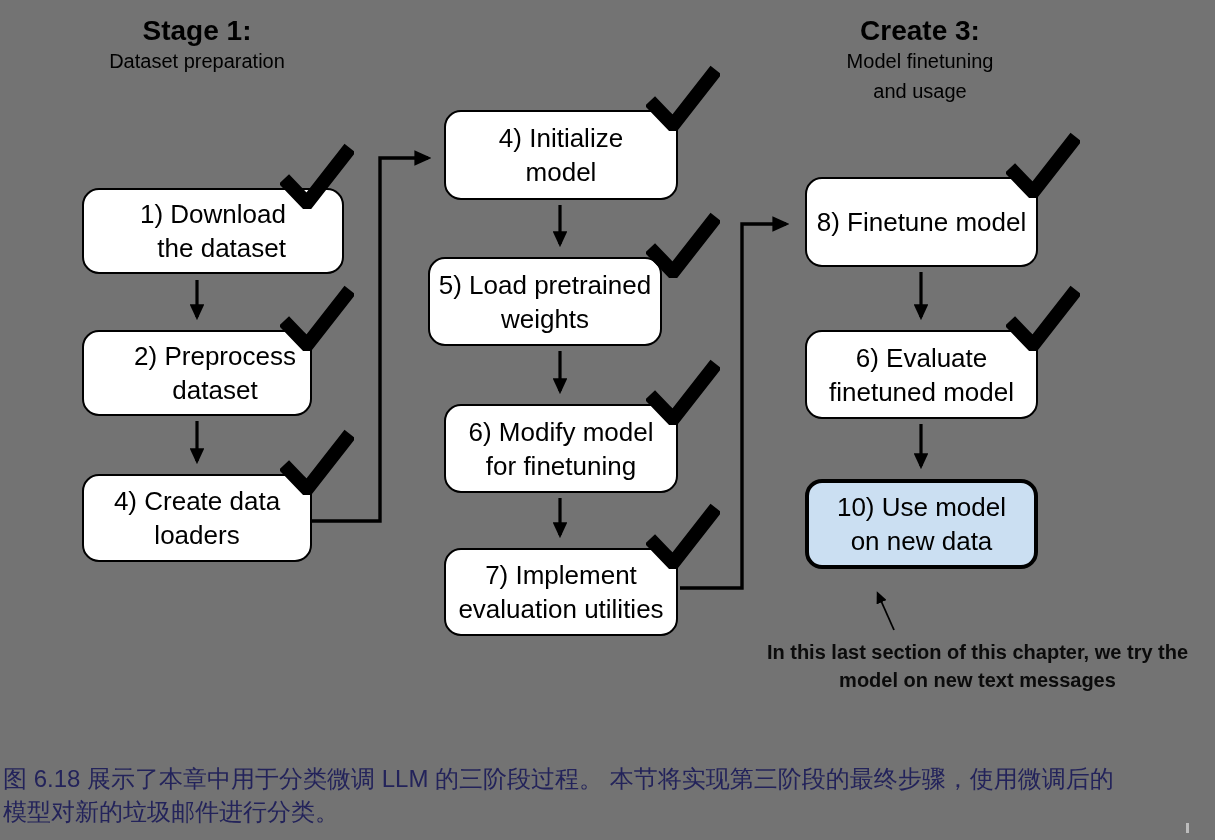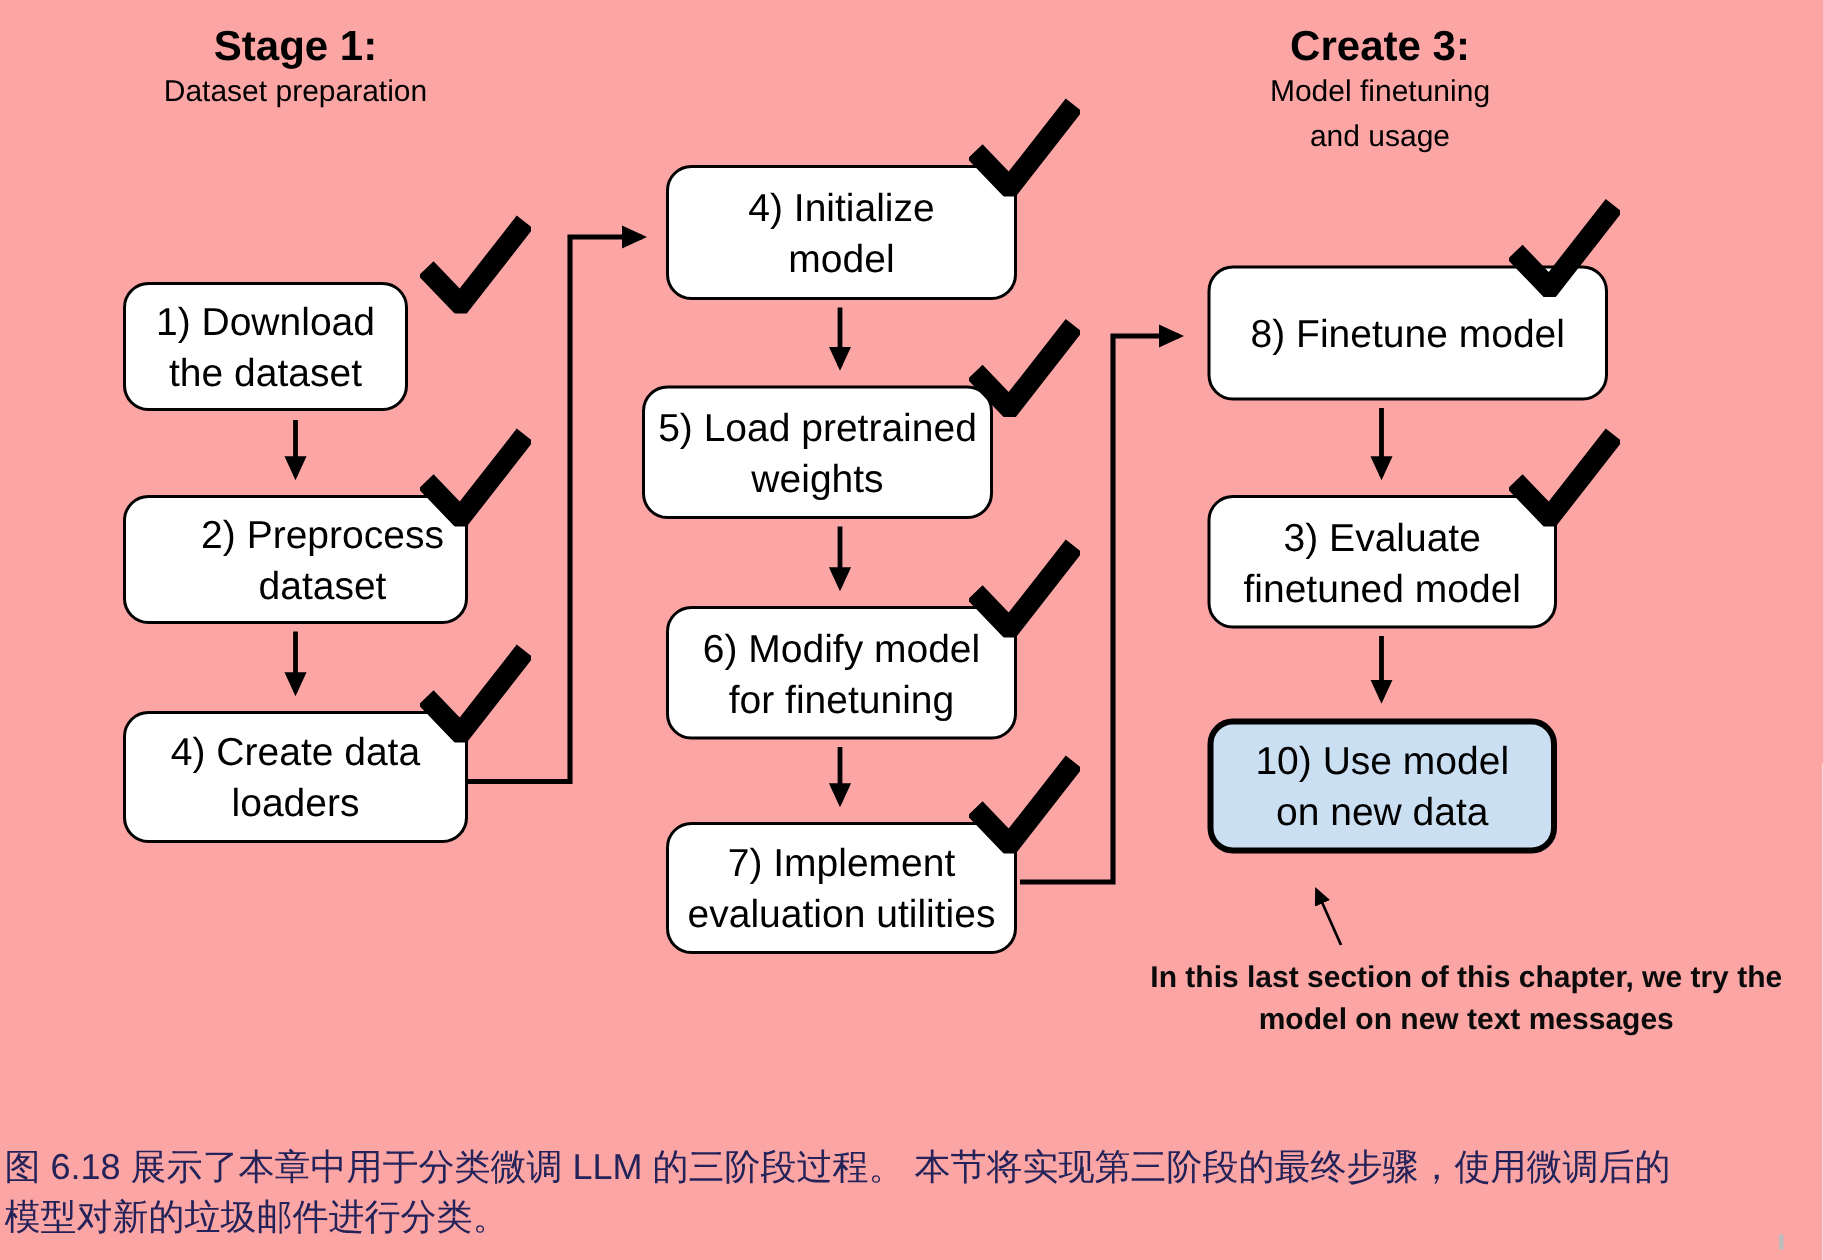--- a/index.html
+++ b/index.html
@@ -1,17 +1,17 @@
 <!DOCTYPE html>
 <html><head>
 <meta charset="utf-8">
 <style>
   html,body{margin:0;padding:0;background:#ffffff;}
   #canvas{
-    position:relative;width:1215px;height:840px;background:#fca5a5;
+    position:relative;width:1215px;height:840px;background:#737373;
     font-family:"Liberation Sans",sans-serif;color:#000;overflow:hidden;
   }
   .stage-heading{position:absolute;text-align:center;line-height:30px;}
   .stage-title{font-weight:700;font-size:28px;}
   .stage-sub{font-weight:400;font-size:20px;white-space:pre-line;}
   .step-box{
     position:absolute;display:flex;align-items:center;justify-content:center;
     background:#ffffff;border:2.5px solid #000;border-radius:17px;
     font-size:26px;line-height:34px;text-align:center;white-space:pre-line;
     box-sizing:border-box;z-index:2;
@@ -39,38 +39,38 @@
   <div class="stage-heading" style="left:47px;top:16px;width:300px;">
     <div class="stage-title">Stage 1:</div>
     <div class="stage-sub">Dataset preparation</div>
   </div>
   <div class="stage-heading" style="left:770px;top:16px;width:300px;">
     <div class="stage-title">Create 3:</div>
     <div class="stage-sub">Model finetuning
 and usage</div>
   </div>
 
-  <div class="step-box" style="left:82px;top:188px;width:190px;height:86px;">1) Download
+  <div class="step-box" style="left:82px;top:188px;width:262px;height:86px;text-align:right;">1) Download
 the dataset</div>
   <div class="step-box" style="left:82px;top:330px;width:230px;height:86px;padding-left:36px;">2) Preprocess
 dataset</div>
   <div class="step-box" style="left:82px;top:474px;width:230px;height:88px;">4) Create data
 loaders</div>
 
   <div class="step-box" style="left:444px;top:110px;width:234px;height:90px;">4) Initialize
 model</div>
   <div class="step-box" style="left:428px;top:257px;width:234px;height:89px;">5) Load pretrained
 weights</div>
   <div class="step-box" style="left:444px;top:404px;width:234px;height:89px;">6) Modify model
 for finetuning</div>
   <div class="step-box" style="left:444px;top:548px;width:234px;height:88px;">7) Implement
 evaluation utilities</div>
 
-  <div class="step-box" style="left:805px;top:177px;width:267px;height:90px;">8) Finetune model</div>
-  <div class="step-box" style="left:805px;top:330px;width:233px;height:89px;">3) Evaluate
+  <div class="step-box" style="left:805px;top:177px;width:233px;height:90px;">8) Finetune model</div>
+  <div class="step-box" style="left:805px;top:330px;width:233px;height:89px;">6) Evaluate
 finetuned model</div>
   <div class="step-box highlight" style="left:805px;top:479px;width:233px;height:90px;">10) Use model
 on new data</div>
 
   <svg class="chk" style="left:280px;top:143px;" width="74" height="66">
       <polyline points="4,36 27,60 70,5" fill="none" stroke="#000" stroke-width="14"></polyline>
     </svg>
   <svg class="chk" style="left:280px;top:285px;" width="74" height="66">
       <polyline points="4,36 27,60 70,5" fill="none" stroke="#000" stroke-width="14"></polyline>
     </svg>

